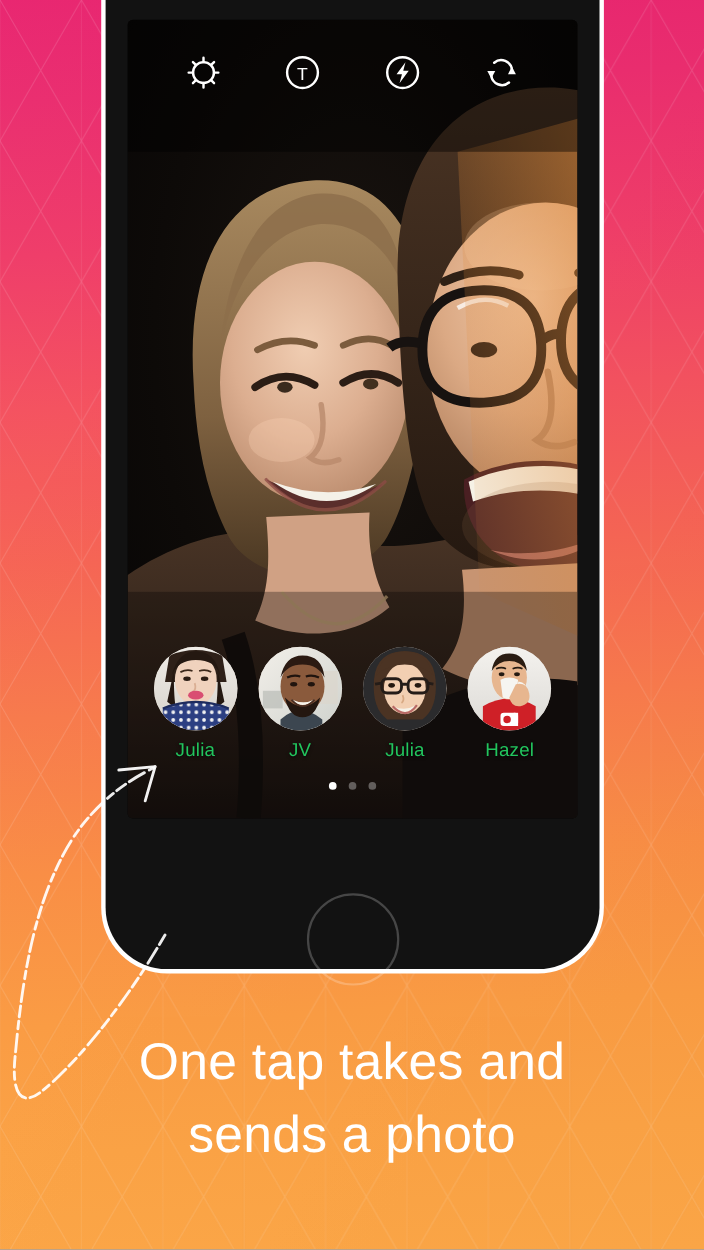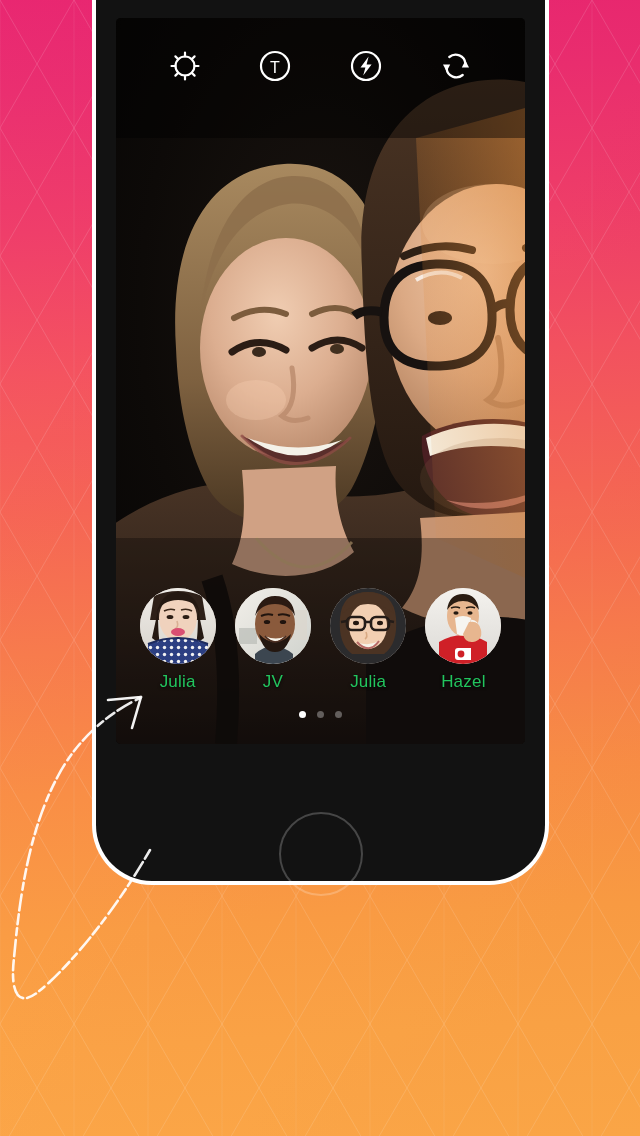--- a/index.html
+++ b/index.html
@@ -418,14 +418,18 @@
     <g fill="none" stroke="#ffffff" stroke-width="2.6" stroke-linecap="round" stroke-dasharray="10 4 16 5 7 4" opacity=".92">
       <path d="M150 210 C 112 276 66 330 38 352 C 18 368 10 352 14 318
                C 20 252 30 188 58 136 C 78 98 110 72 140 58"></path>
     </g>
     <g stroke="#ffffff" stroke-width="2.6" stroke-linecap="round" fill="none" opacity=".95">
       <path d="M141 57 L 108 60"></path>
       <path d="M141 57 L 132 88"></path>
     </g>
   </svg>
 
+  <div id="caption">
+    <span class="caption-line">One tap takes and</span>
+    <span class="caption-line">sends a photo</span>
+  </div>
 
 </div>
 
 </body></html>

